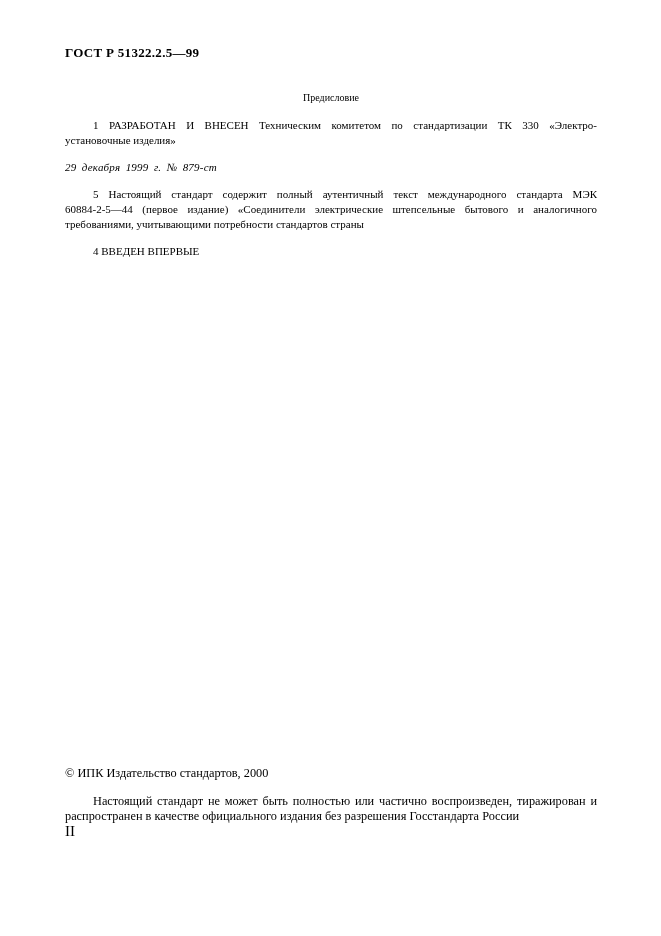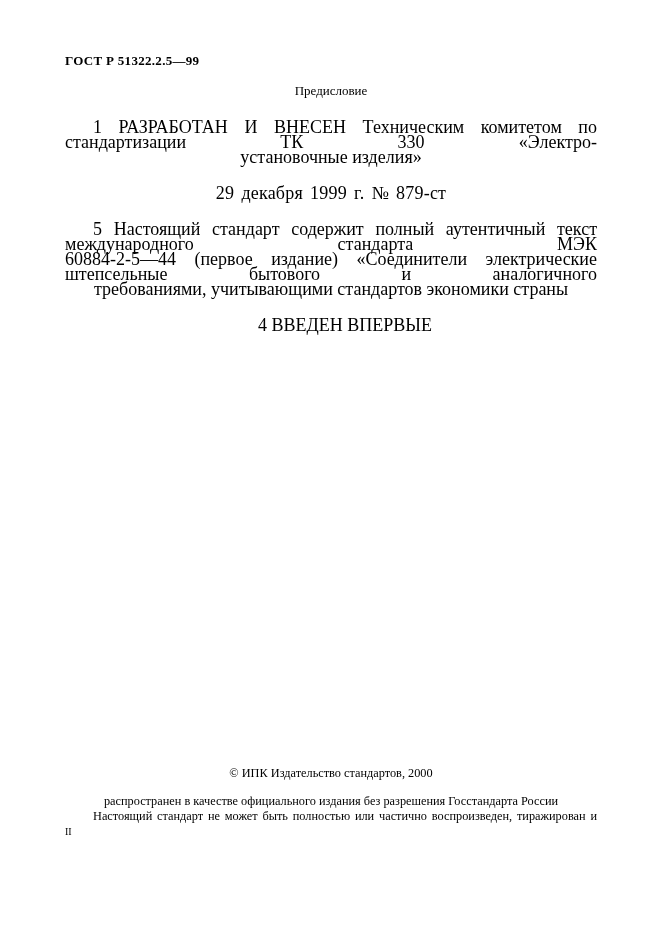--- a/index.html
+++ b/index.html
@@ -12,65 +12,65 @@
     width: 661px;
     height: 936px;
     background: #ffffff;
     color: #000000;
     font-family: "Liberation Serif", "DejaVu Serif", serif;
     overflow: hidden;
   }
   .content {
     position: absolute;
     left: 65px;
-    top: 8px;
+    top: 0;
     width: 532px;
   }
   .doc-header {
     padding-top: 45px;
     font-size: 13px;
     font-weight: bold;
     line-height: 16px;
     letter-spacing: 0.3px;
   }
   .doc-title {
-    margin-top: 14px;
-    font-size: 13px;
+    margin-top: 29px;
+    font-size: 10px;
     line-height: 16px;
     text-align: center;
   }
   .para {
-    margin-top: 21px;
-    font-size: 18px;
+    margin-top: 12px;
+    font-size: 11px;
     line-height: 15px;
   }
   .para:first-of-type { margin-top: 10px; }
-  .line { text-align: center; }
+  .line { text-align: left; }
   .line.just {
     text-align: justify;
     text-align-last: justify;
   }
   .line.first { text-indent: 28px; }
-  .line.spread { word-spacing: 2.5px; letter-spacing: 0.2px; }
+  .line.spread { word-spacing: 2.5px; letter-spacing: 0.2px; font-style: italic; }
   .bottom {
     position: absolute;
     left: 65px;
     top: 766px;
     width: 532px;
     font-size: 12.3px;
     line-height: 15px;
   }
   .copyright {
-    text-align: center;
+    text-align: left;
     line-height: 15px;
   }
   .note { margin-top: 13px; }
   .page-number {
     margin-top: 0px;
-    font-size: 10px;
+    font-size: 15px;
     line-height: 15px;
   }
 </style>
 </head>
 <body>
 
 <div class="page">
   <div class="content">
 
     <div class="doc-header">ГОСТ Р 51322.2.5—99</div>
@@ -82,32 +82,32 @@
       <div class="line">установочные изделия»</div>
     </div>
 
     <div class="para">
       <div class="line spread">29 декабря 1999 г. № 879-ст</div>
     </div>
 
     <div class="para">
       <div class="line just first">5  Настоящий стандарт содержит полный аутентичный текст международного стандарта МЭК</div>
       <div class="line just">60884-2-5—44 (первое издание) «Соединители электрические штепсельные бытового и аналогичного</div>
-      <div class="line">требованиями, учитывающими стандартов экономики страны</div>
+      <div class="line">требованиями, учитывающими потребности стандартов страны</div>
     </div>
 
     <div class="para">
       <div class="line first">4  ВВЕДЕН ВПЕРВЫЕ</div>
     </div>
 
   </div>
 
   <div class="bottom">
     <div class="copyright">© ИПК Издательство стандартов, 2000</div>
 
     <div class="note">
+      <div class="line just first">Настоящий стандарт не может быть полностью или частично воспроизведен, тиражирован и</div>
       <div class="line">распространен в качестве официального издания без разрешения Госстандарта России</div>
-      <div class="line just first">Настоящий стандарт не может быть полностью или частично воспроизведен, тиражирован и</div>
     </div>
 
     <div class="page-number">II</div>
   </div>
 </div>
 
 </body></html>

